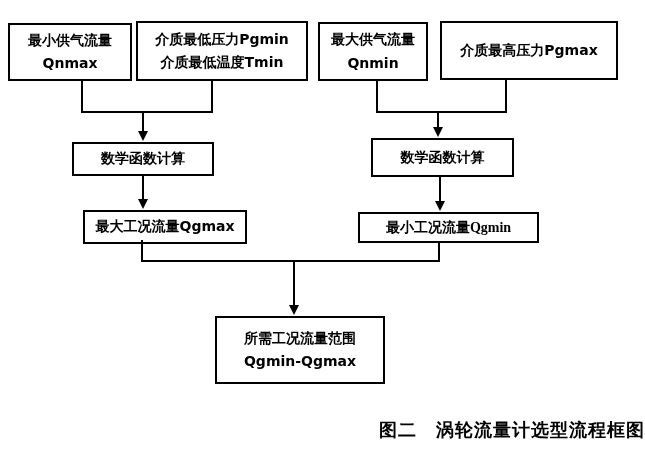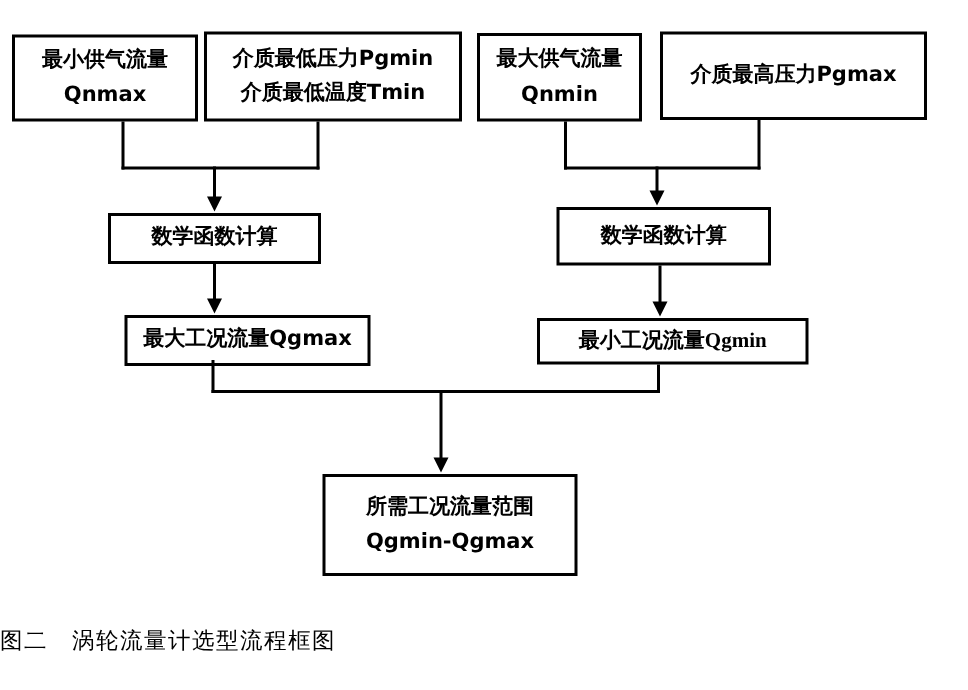--- a/index.html
+++ b/index.html
@@ -50,23 +50,23 @@
   .n-calc-left  { left: 72px;  top: 142px; width: 142px; height: 34px; }
   .n-calc-right { left: 371px; top: 138px; width: 143px; height: 39px; }
   .n-qgmax      { left: 59px;  top: 210px; width: 164px; height: 34px; margin-left: 24px; }
   .n-qgmin      { left: 358px; top: 212px; width: 181px; height: 31px; font-family: Liberation Serif, serif; }
   .n-result     { left: 215px; top: 316px; width: 170px; height: 68px; }
   .caption {
     position: absolute;
     left: 0;
     top: 418px;
     width: 645px;
-    text-align: left;
-    font-weight: normal;
-    font-size: 15px;
+    text-align: right;
+    font-weight: bold;
+    font-size: 18px;
     letter-spacing: 1px;
   }
 </style>
 </head>
 <body>
 
 <div class="canvas">
 
   <div class="node n-qnmax">
     <span>最小供气流量</span>

